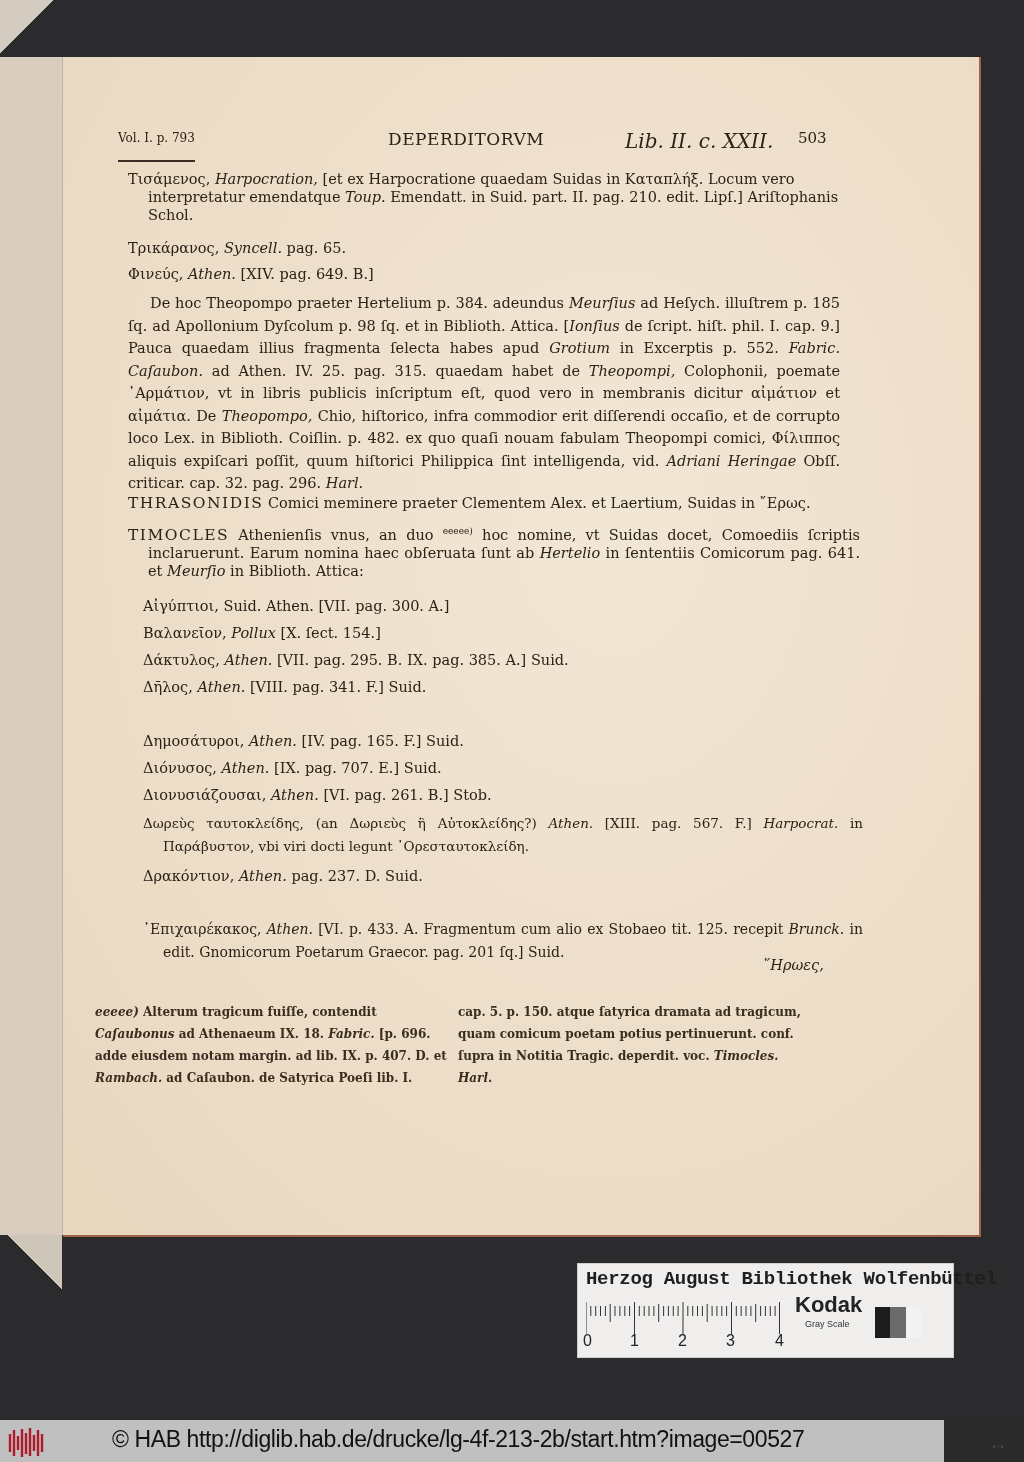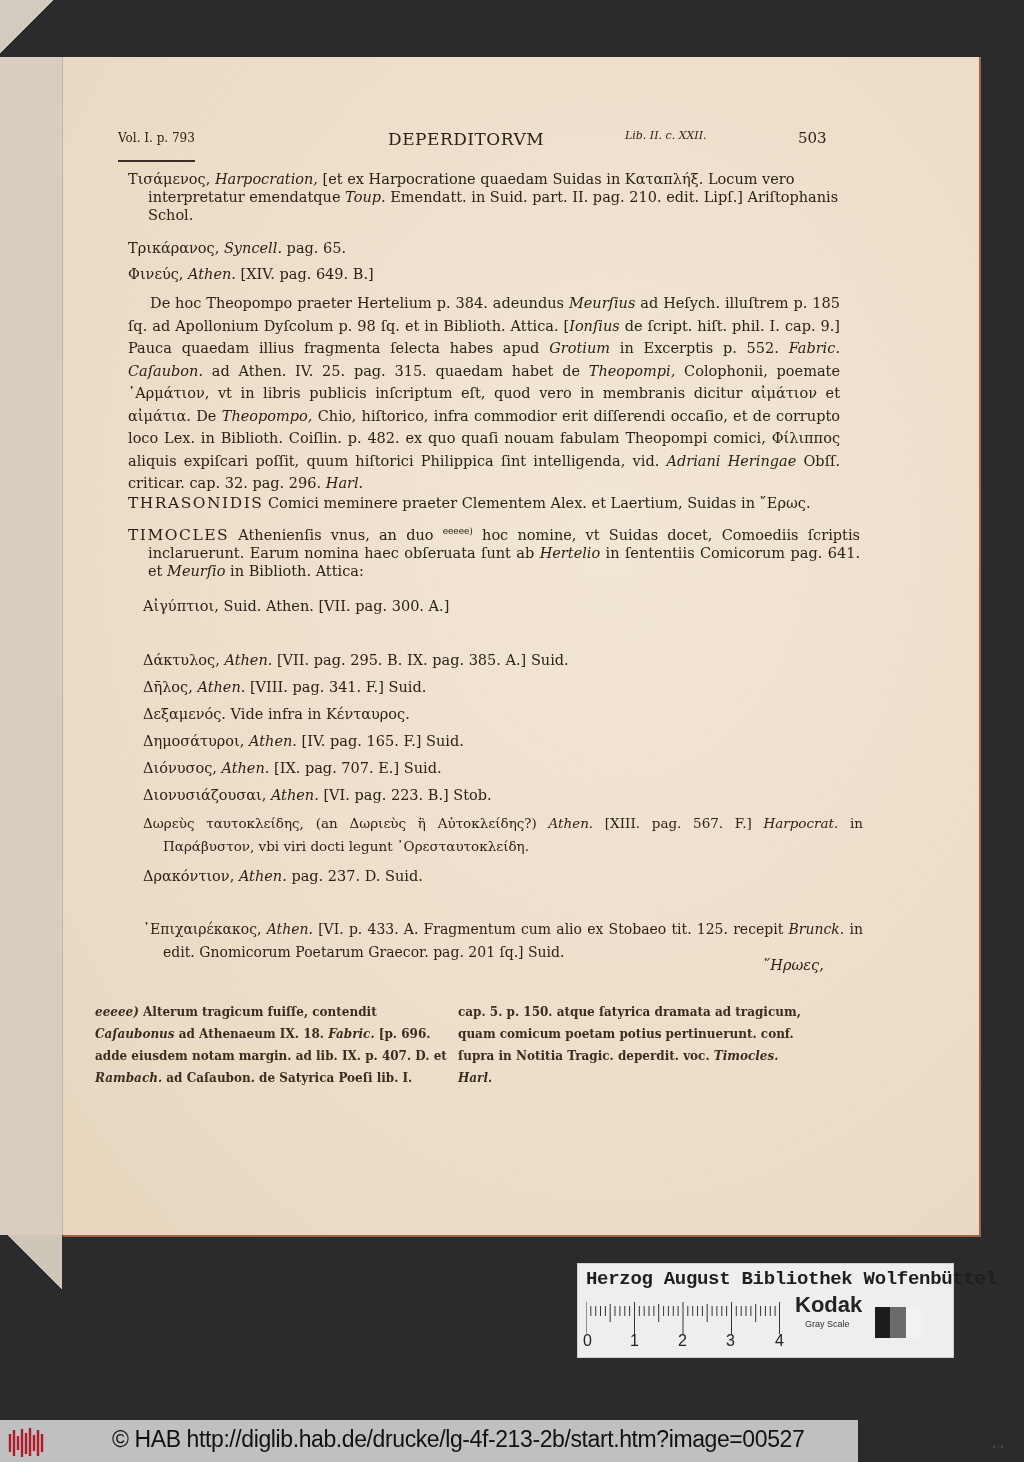--- a/index.html
+++ b/index.html
@@ -32,21 +32,21 @@
     border-right:2px solid #a0634a;
     border-bottom:2px solid #a0634a;
     color:#2b2218;
   }
   .header {
     position:absolute; left:55px; top:72px; width:720px; height:22px;
     font-size:15px;
   }
   .hdr-left { position:absolute; left:0; top:2px; font-size:12px; border-bottom:2px solid #3a2e22; padding-bottom:15px; }
   .hdr-center { position:absolute; left:270px; top:0; font-size:17px; letter-spacing:0.5px; }
-  .hdr-right { position:absolute; left:507px; top:0; font-size:11px; font-style:italic; }
+  .hdr-right { position:absolute; left:507px; top:0; font-size:20px; font-style:italic; }
   .hdr-num { position:absolute; left:680px; top:0; font-size:15px; }
 
   .text { position:absolute; left:65px; width:712px; font-size:14.5px; line-height:22.5px; }
   .entry { position:absolute; left:65px; width:712px; font-size:14.5px; line-height:18px; padding-left:20px; text-indent:-20px; }
   .it { font-style:italic; }
   .caps { letter-spacing:1.5px; font-size:15.5px; }
   .small-entry { position:absolute; left:80px; width:700px; font-size:14.5px; line-height:22.5px; padding-left:20px; text-indent:-20px; }
 
   .fn-col { position:absolute; top:944px; width:355px; font-size:12px; line-height:22px; font-weight:bold; color:#3a2c1f; }
   .fn-left { left:22px; padding-left:10px; }
@@ -62,21 +62,21 @@
   }
   .ruler { position:absolute; left:8px; top:38px; width:194px; height:32px; }
   .ruler-nums { position:absolute; left:5px; top:68px; width:220px; height:20px; font-family:"Liberation Sans", sans-serif; font-size:16px; color:#222; }
   .ruler-nums span { position:absolute; top:0; }
   .kodak { position:absolute; left:217px; top:28px; font-family:"Liberation Sans", sans-serif; font-weight:bold; font-size:22px; color:#222; }
   .kodak-sub { position:absolute; left:227px; top:55px; font-family:"Liberation Sans", sans-serif; font-size:9px; color:#333; }
   .grayscale { position:absolute; left:297px; top:43px; width:46px; height:31px; display:flex; }
   .grayscale div { flex:1; }
 
   .footer {
-    position:absolute; left:0; top:1420px; width:858px; height:42px;
+    position:absolute; left:0; top:1420px; width:944px; height:42px;
     background:#c0c0c0;
     display:flex; align-items:center;
   }
   .footer-logo { position:absolute; left:6px; top:6px; width:42px; height:32px; }
   .footer-text {
     position:absolute; left:112px; top:6px; font-family:"Liberation Sans", sans-serif;
     font-size:23px; color:#111; white-space:nowrap; letter-spacing:-0.4px;
   }
   .footer-icons { position:absolute; left:993px; top:22px; font-family:"Liberation Sans", sans-serif; font-size:8px; color:#555; letter-spacing:1px; }
 </style>
@@ -121,37 +121,37 @@
     <span class="caps">THRASONIDIS</span><span> Comici meminere praeter Clementem Alex. et Laertium, Suidas in ῎Ερως.</span>
   </div>
 
   <div class="entry" style="top:465px; text-align:justify;">
     <span class="caps">TIMOCLES</span><span> Athenienſis vnus, an duo </span><sup style="font-size:9px;">eeeee)</sup><span> hoc nomine, vt Suidas docet, Comoediis ſcriptis inclaruerunt.  Earum nomina haec obſeruata ſunt ab </span><span class="it">Hertelio</span><span> in ſententiis Comicorum pag. 641. et </span><span class="it">Meurſio</span><span> in Biblioth. Attica:</span>
   </div>
 
   <div class="small-entry" style="top:538px;">
     <span>Αἰγύπτιοι,</span> <span>Suid. Athen. [VII. pag. 300. A.]</span>
   </div>
+  <div class="small-entry" style="top:565px;">
+    <span>Βαλανεῖον,</span> <span class="it">Pollux</span> <span>[X. ſect. 154.]</span>
+  </div>
   <div class="small-entry" style="top:592px;">
     <span>Δάκτυλος,</span> <span class="it">Athen.</span> <span>[VII. pag. 295. B.  IX. pag. 385. A.] Suid.</span>
   </div>
   <div class="small-entry" style="top:619px;">
     <span>Δῆλος,</span> <span class="it">Athen.</span> <span>[VIII. pag. 341. F.] Suid.</span>
   </div>
-  <div class="small-entry" style="top:646px;">
-    <span>Δεξαμενός.</span> <span>Vide infra in Κένταυρος.</span>
-  </div>
   <div class="small-entry" style="top:673px;">
     <span>Δημοσάτυροι,</span> <span class="it">Athen.</span> <span>[IV. pag. 165. F.] Suid.</span>
   </div>
   <div class="small-entry" style="top:700px;">
     <span>Διόνυσος,</span> <span class="it">Athen.</span> <span>[IX. pag. 707. E.] Suid.</span>
   </div>
   <div class="small-entry" style="top:727px;">
-    <span>Διονυσιάζουσαι,</span> <span class="it">Athen.</span> <span>[VI. pag. 223. B.] Stob.</span>
+    <span>Διονυσιάζουσαι,</span> <span class="it">Athen.</span> <span>[VI. pag. 261. B.] Stob.</span>
   </div>
   <div class="small-entry" style="top:755px; text-align:justify; font-size:13.5px;">
     <span>Δωρεὺς ταυτοκλείδης,</span> <span>(an Δωριεὺς ἢ Αὐτοκλείδης?) </span><span class="it">Athen.</span><span> [XIII. pag. 567. F.] </span><span class="it">Harpocrat.</span><span> in Παράβυστον, vbi viri docti legunt ᾿Ορεσταυτοκλείδη.</span>
   </div>
   <div class="small-entry" style="top:808px;">
     <span>Δρακόντιον,</span> <span class="it">Athen.</span> <span>pag. 237. D. Suid.</span>
   </div>
   <div class="small-entry" style="top:861px; text-align:justify; font-size:14px;">
     <span>᾿Επιχαιρέκακος,</span> <span class="it">Athen.</span> <span>[VI. p. 433. A.  Fragmentum cum alio ex Stobaeo tit. 125. recepit </span><span class="it">Brunck.</span><span> in edit. Gnomicorum Poetarum Graecor. pag. 201 ſq.] Suid.</span>
   </div>

